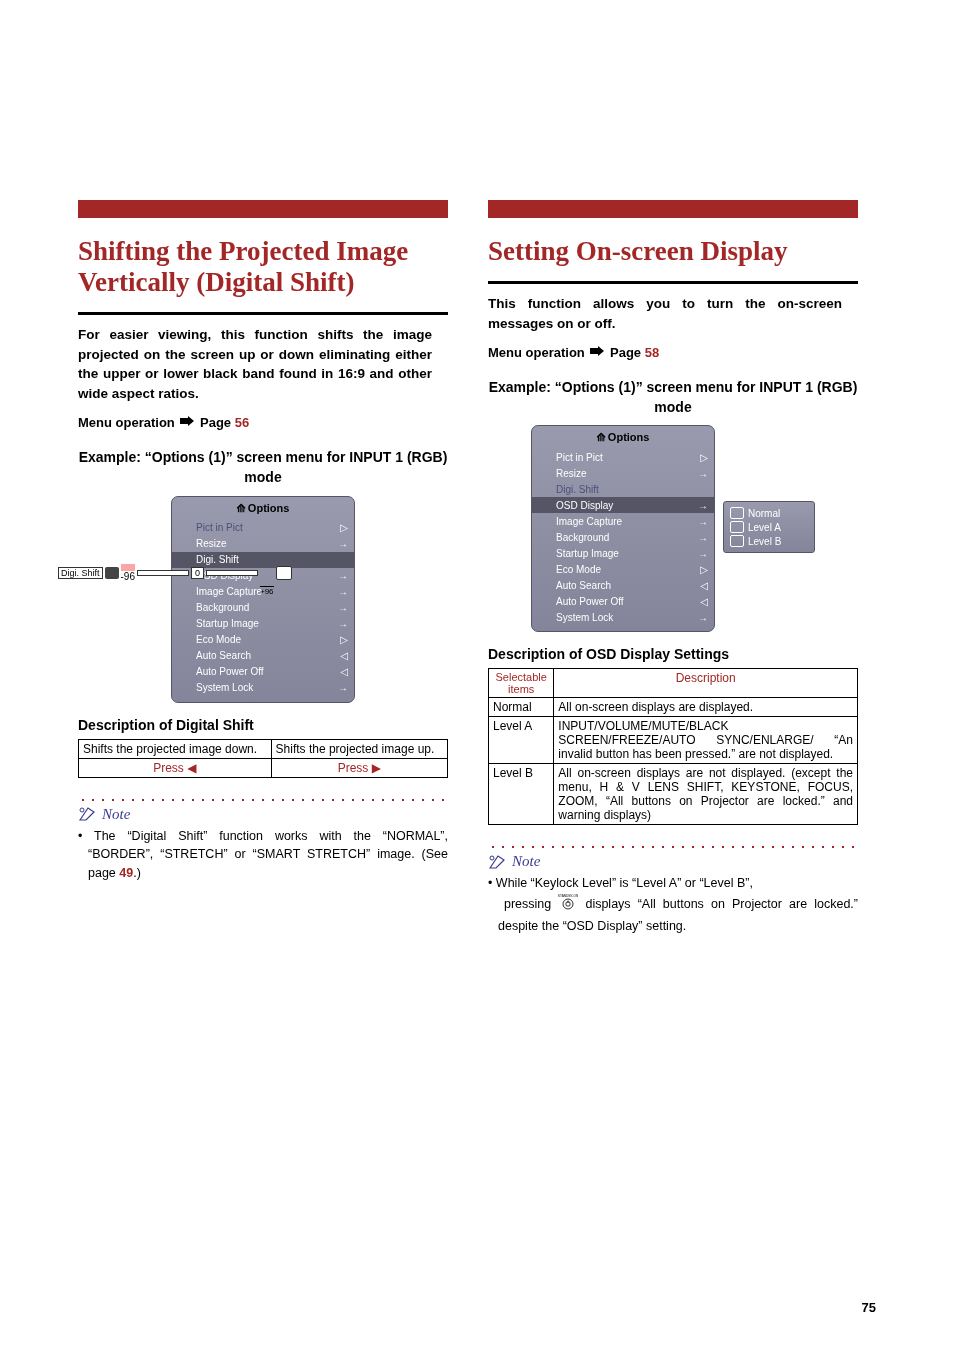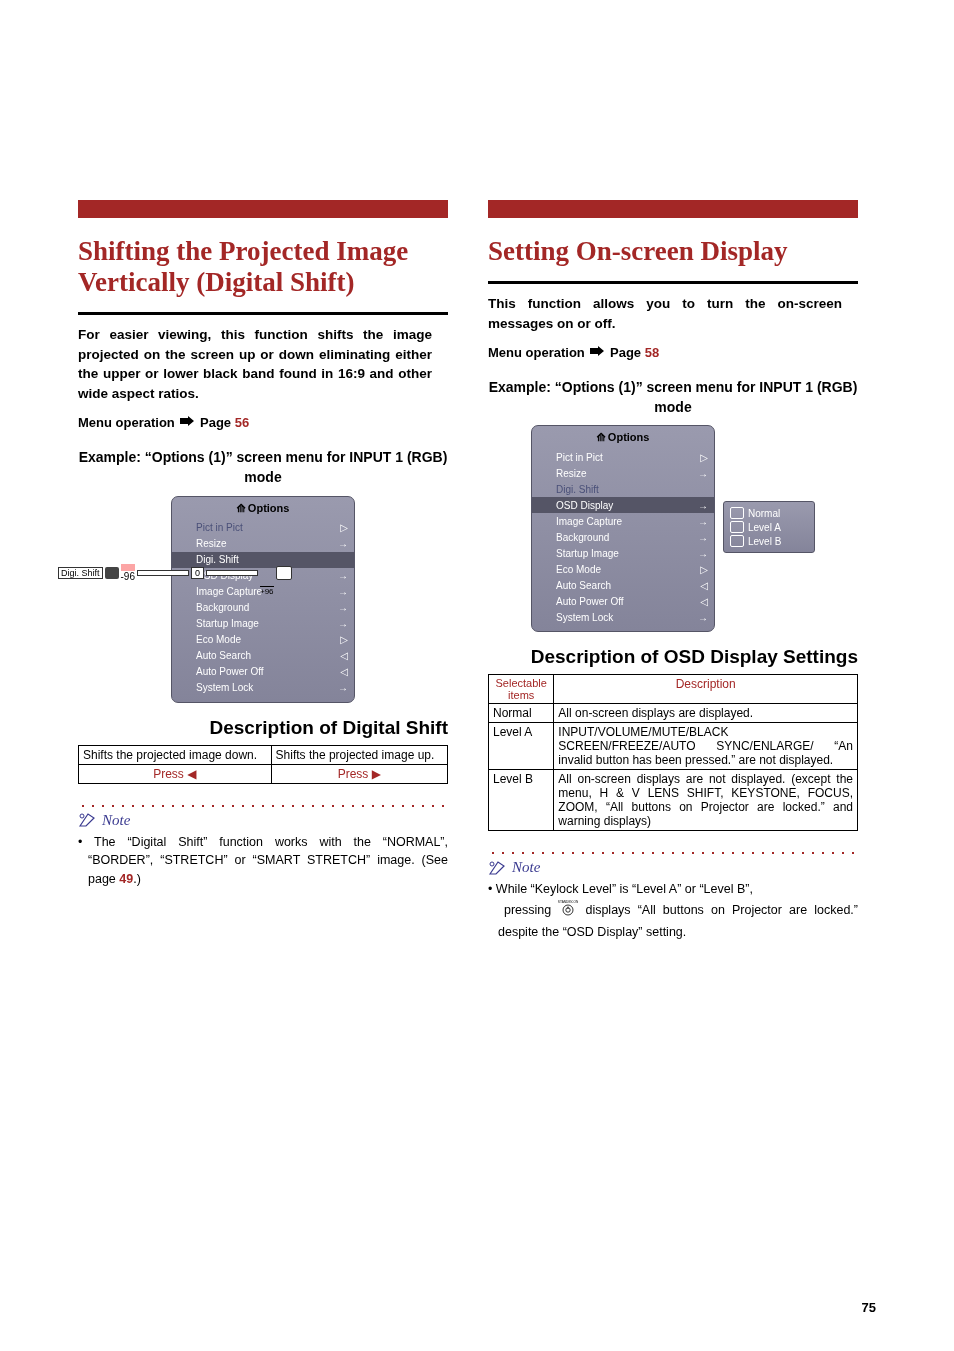--- a/index.html
+++ b/index.html
@@ -63,23 +63,23 @@
   .menuop .arrow svg { position: absolute; top: -1px; }
   .page-link { color: #a32726; font-weight: bold; }
   .example-hd {
     font-size: 14px;
     font-weight: bold;
     text-align: center;
     line-height: 1.4;
     margin: 0 0 8px 0;
   }
   .subhd {
-    font-size: 19px;
-    font-weight: bold;
-    text-align: right;
+    font-size: 14px;
+    font-weight: bold;
+    text-align: left;
     margin: 14px 0 6px 0;
   }
 
   
   .osd-row {
     display: flex;
     justify-content: center;
     gap: 8px;
     align-items: flex-start;
   }

